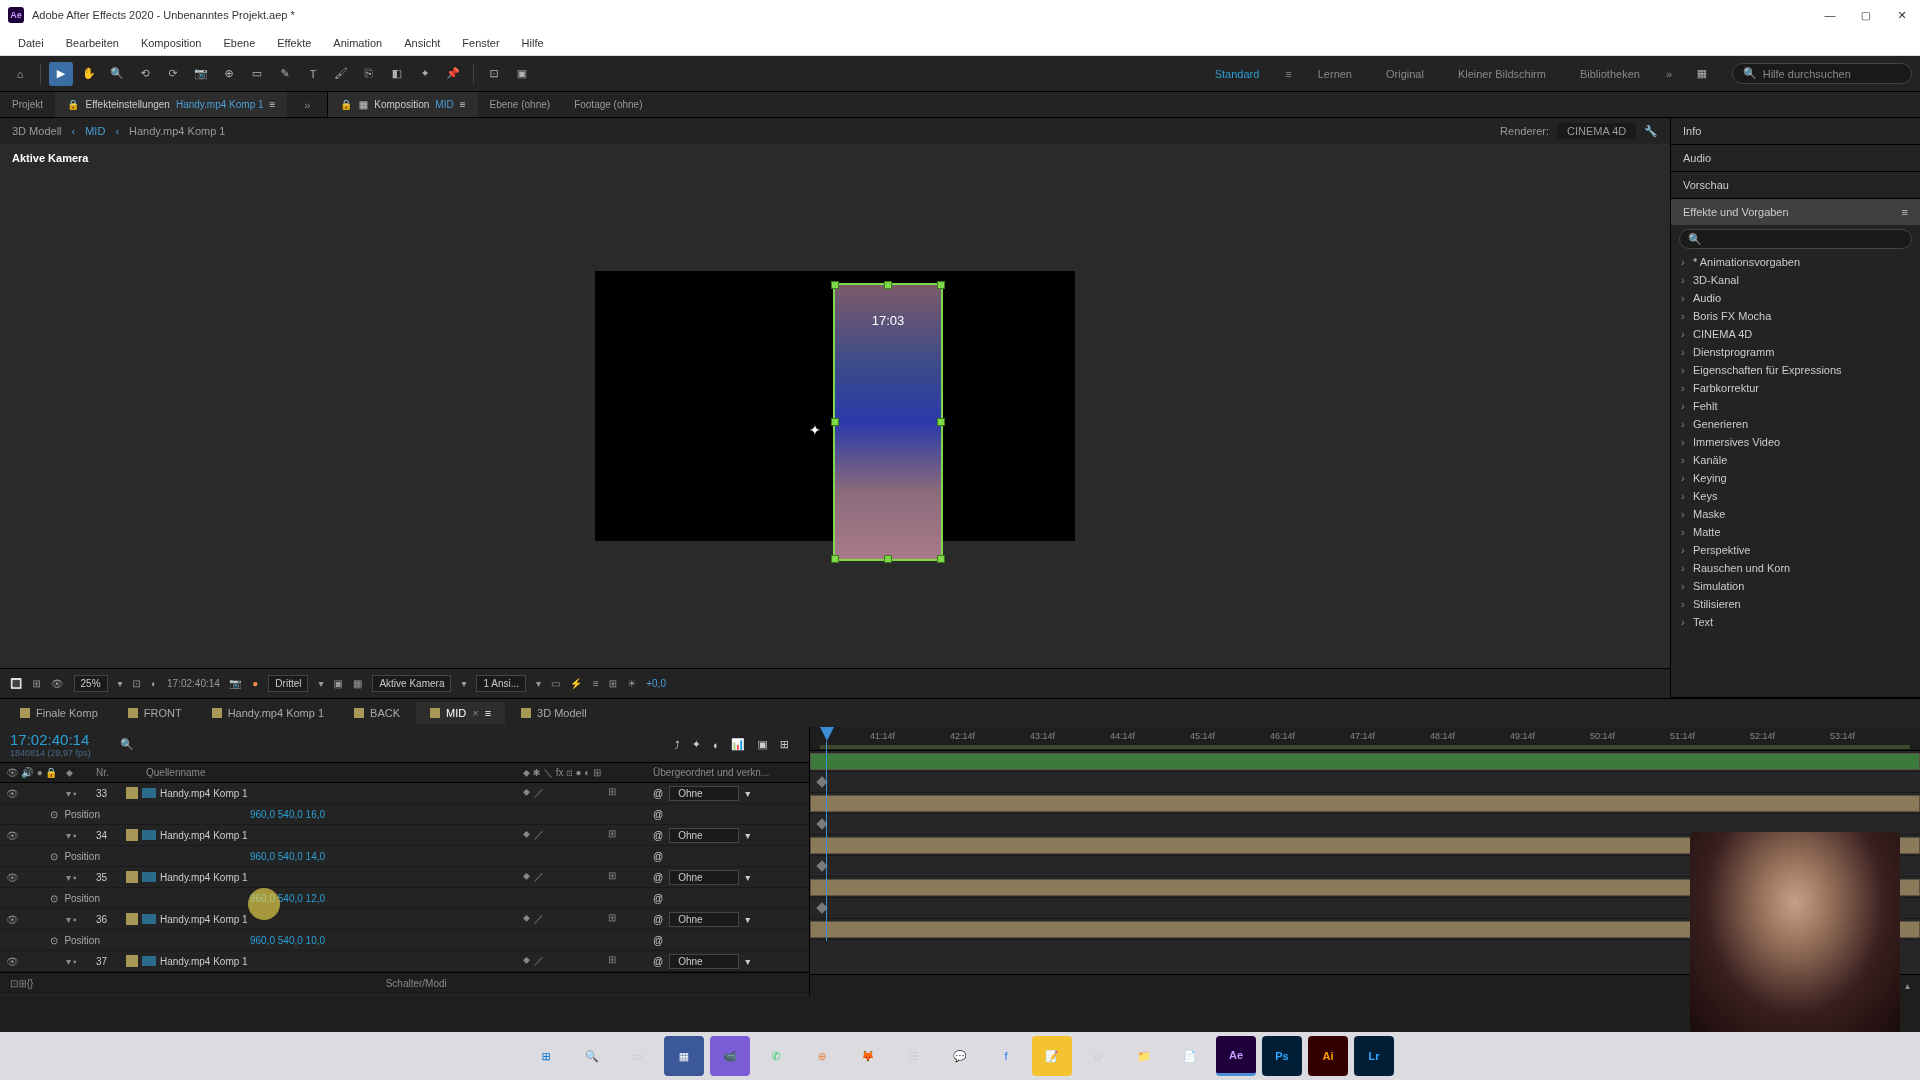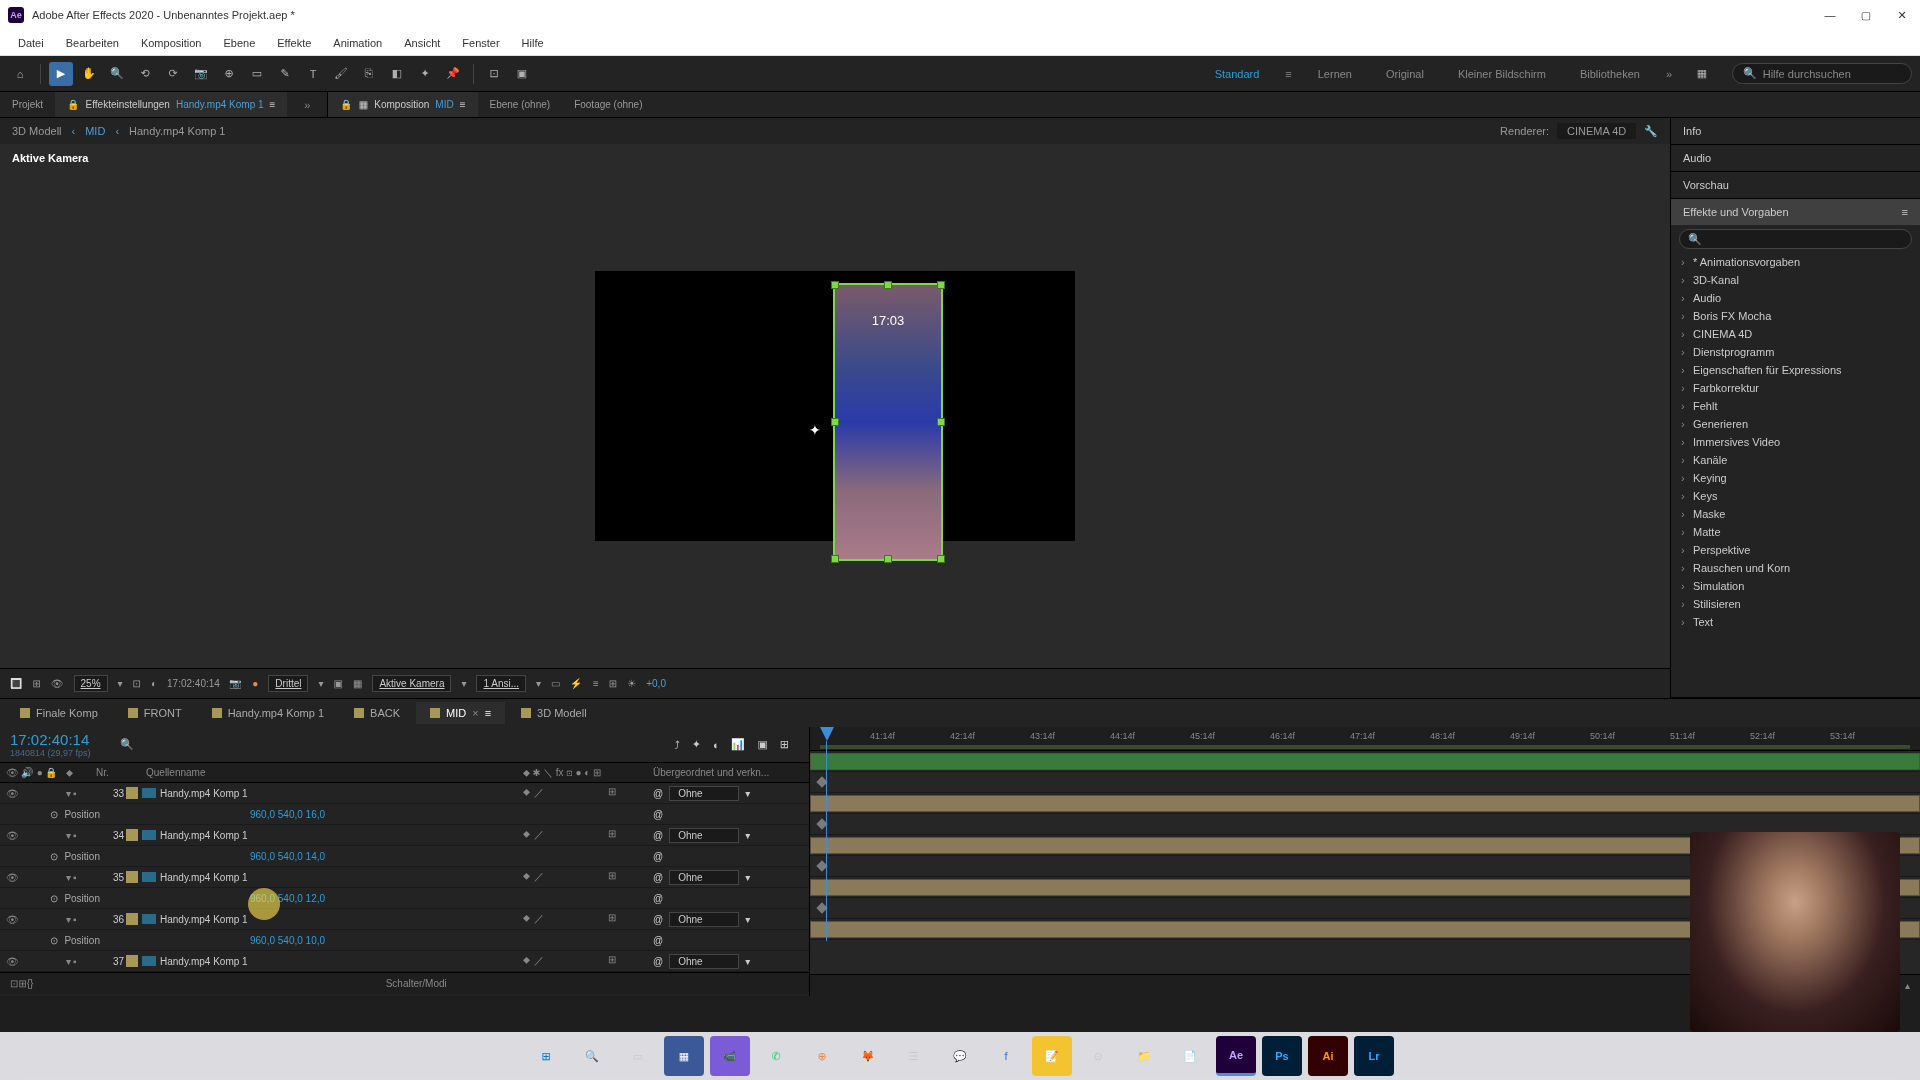--- a/index.html
+++ b/index.html
@@ -52,21 +52,21 @@
 .ph-tl { top: -4px; left: -4px; } .ph-tr { top: -4px; right: -4px; }
 .ph-bl { bottom: -4px; left: -4px; } .ph-br { bottom: -4px; right: -4px; }
 .ph-tm { top: -4px; left: 50%; margin-left: -4px; }
 .ph-bm { bottom: -4px; left: 50%; margin-left: -4px; }
 .ph-ml { top: 50%; left: -4px; margin-top: -4px; }
 .ph-mr { top: 50%; right: -4px; margin-top: -4px; }
 .anchor-pt { position: absolute; top: 50%; left: -26px; color: #fff; font-size: 14px; }
 .phone-time { position: absolute; top: 28px; width: 100%; text-align: center; color: #fff; font-size: 13px; }
 
 .viewer-footer { height: 30px; background: #232323; display: flex; align-items: center; padding: 0 10px; gap: 10px; color: #999; font-size: 10px; border-top: 1px solid #000; }
-.vf-select { background: #1a1a1a; border: 1px solid #444; padding: 2px 6px; color: #ccc; text-decoration: underline; }
+.vf-select { background: #1a1a1a; border: 1px solid #444; padding: 2px 6px; color: #ccc; }
 .plus-val { color: #4a9fd8; }
 
 .right-panel { width: 250px; background: #232323; border-left: 1px solid #000; display: flex; flex-direction: column; }
 .right-section { border-bottom: 1px solid #000; }
 .right-header { padding: 7px 12px; color: #ccc; font-size: 11px; cursor: pointer; display: flex; align-items: center; justify-content: space-between; }
 .right-header.active { background: #404040; }
 .effects-search { margin: 4px 8px; background: #1a1a1a; border: 1px solid #444; border-radius: 10px; padding: 2px 8px; height: 20px; display: flex; align-items: center; }
 .effects-list { overflow-y: auto; flex: 1; }
 .effect-item { padding: 3px 10px 3px 22px; color: #ccc; font-size: 11px; cursor: pointer; position: relative; }
 .effect-item::before { content: '›'; position: absolute; left: 10px; color: #888; }
@@ -85,21 +85,21 @@
 .timecode-sub { color: #4a6a8a; font-size: 9px; }
 .tl-search { margin-left: 20px; flex: 1; }
 .tl-icons-row { display: flex; align-items: center; gap: 12px; padding-right: 10px; }
 .tl-col-header { height: 20px; display: flex; align-items: center; padding: 0 6px; background: #1e1e1e; font-size: 10px; color: #888; border-bottom: 1px solid #000; }
 .tl-col-header > div { display: flex; align-items: center; }
 
 .layer-row { display: flex; align-items: center; height: 21px; border-bottom: 1px solid #1a1a1a; padding: 0 6px; font-size: 10px; }
 .layer-row.prop { padding-left: 50px; }
 .layer-vis { width: 60px; display: flex; gap: 4px; color: #888; }
 .layer-toggle { width: 30px; display: flex; gap: 2px; color: #888; }
-.layer-num { width: 30px; text-align: right; padding-right: 2px; color: #ccc; }
+.layer-num { width: 30px; text-align: left; padding-right: 2px; color: #ccc; }
 .layer-color { width: 12px; height: 12px; background: #a89858; margin-right: 4px; }
 .layer-icon { width: 14px; height: 10px; background: #2a6a8a; margin-right: 4px; }
 .layer-name { flex: 1; color: #ccc; }
 .layer-switches { width: 130px; display: flex; gap: 4px; color: #888; }
 .layer-parent { width: 150px; color: #ccc; display: flex; align-items: center; gap: 6px; }
 .parent-select { background: #1a1a1a; padding: 1px 8px; border: 1px solid #444; min-width: 70px; }
 .prop-name { width: 200px; color: #aaa; display: flex; align-items: center; gap: 6px; }
 .prop-val { color: #2a9fd6; }
 
 .timeline-right { flex: 1; background: #262626; position: relative; overflow: hidden; }

